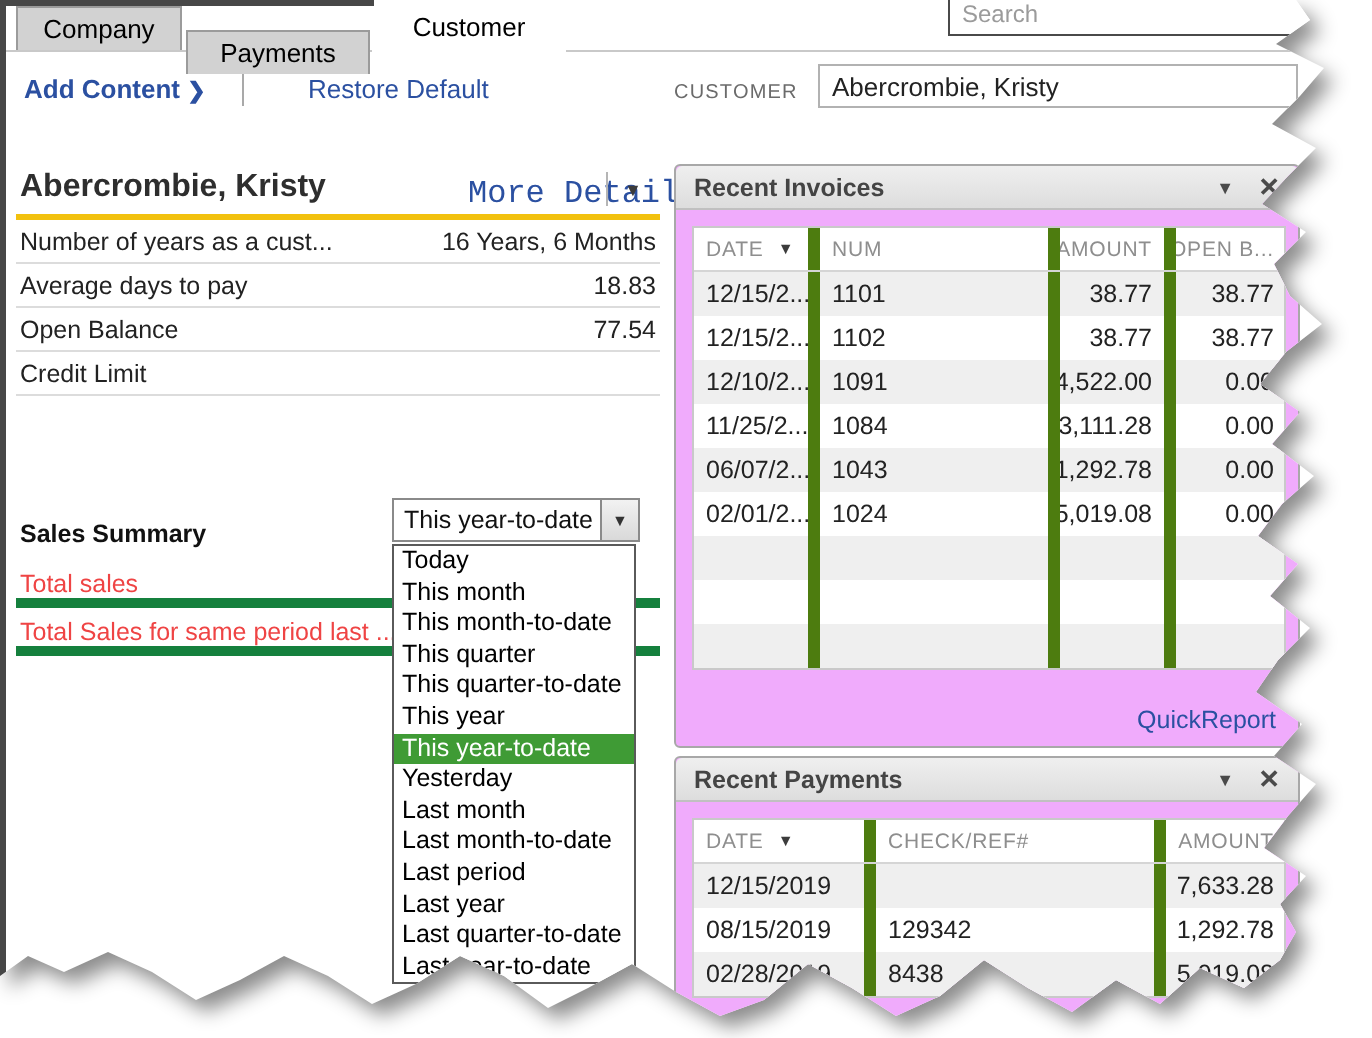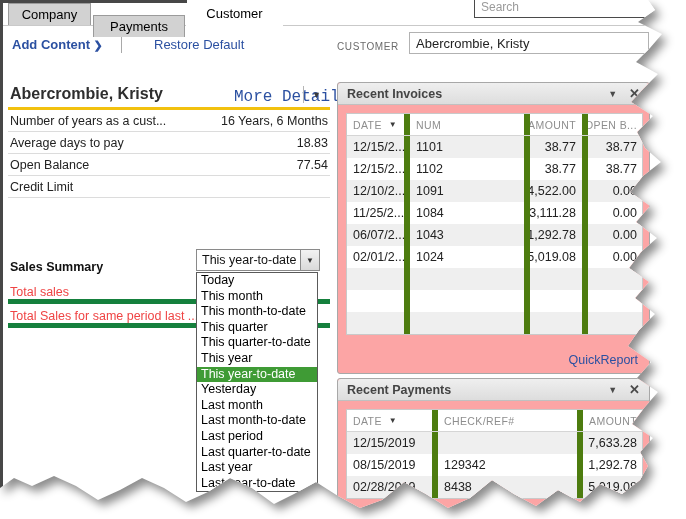--- a/index.html
+++ b/index.html
@@ -32,21 +32,21 @@
   .stat-row { height: 22px; display: flex; justify-content: space-between; align-items: center; border-bottom: 1px solid #dcdcdc; font-size: 12.5px; color: #222; padding: 0 2px; }
   .sales-title { position: absolute; left: 10px; top: 260px; font-size: 12.5px; font-weight: bold; color: #111; }
   .sales-rows { position: absolute; left: 8px; top: 280px; width: 322px; }
   .sales-row { height: 24px; display: flex; align-items: flex-end; border-bottom: 5px solid #15803d; font-size: 12.5px; color: #ef4444; padding: 0 2px; }
   .dd-select { position: absolute; left: 196px; top: 249px; width: 124px; height: 22px; border: 1px solid #8a8a8a; background: #fff; display: flex; z-index: 4; cursor: pointer; }
   .dd-sel-text { flex: 1; font-size: 12.5px; color: #111; padding: 3px 0 0 5px; white-space: nowrap; overflow: hidden; }
   .dd-btn { width: 19px; border-left: 1px solid #8a8a8a; background: linear-gradient(#f2f2f2, #d9d9d9); display: flex; align-items: center; justify-content: center; font-size: 8px; color: #333; }
   .dd-list { position: absolute; left: 196px; top: 272px; width: 122px; background: #fff; border: 1px solid #5a5a5a; z-index: 5; }
   .dd-item { height: 15.6px; line-height: 15.6px; font-size: 12.5px; color: #000; padding-left: 4px; white-space: nowrap; cursor: pointer; }
   .dd-item.selected { background: #3f9b35; color: #fff; }
-  .panel { position: absolute; left: 337px; width: 313px; background: #fca5a5; border: 1px solid #a8a8a8; border-radius: 3px; text-align: center; }
+  .panel { position: absolute; left: 337px; width: 313px; background: #f0abfc; border: 1px solid #a8a8a8; border-radius: 3px; text-align: center; }
   .panel-header { height: 22px; background: linear-gradient(#efefef, #ddd); border-bottom: 1px solid #c0c0c0; border-radius: 3px 3px 0 0; display: flex; align-items: center; padding: 0 9px; font-size: 12.5px; font-weight: bold; color: #444; }
   .panel-icons { margin-left: auto; display: flex; align-items: center; gap: 12px; }
   .icon-collapse { font-size: 9px; color: #4a4a4a; cursor: pointer; }
   .icon-close { font-size: 13px; font-weight: bold; color: #4a4a4a; cursor: pointer; }
   .grid { position: absolute; left: 8px; top: 30px; width: 297px; border: 1px solid #c9c9c9; background: #fff; }
   .grid-head { display: flex; height: 22px; align-items: center; font-size: 10.5px; color: #8e8e8e; letter-spacing: .4px; border-bottom: 1px solid #d5d5d5; }
   .grid-row { display: flex; height: 22px; align-items: center; font-size: 12.5px; color: #222; }
   .grid-row.odd { background: #efefef; }
   .cell { height: 100%; display: flex; align-items: center; overflow: hidden; white-space: nowrap; }
   .cell + .cell { border-left: 6px solid #4d7c0f; }
@@ -128,22 +128,22 @@
     <div class="dd-item">This month</div>
     <div class="dd-item">This month-to-date</div>
     <div class="dd-item">This quarter</div>
     <div class="dd-item">This quarter-to-date</div>
     <div class="dd-item">This year</div>
     <div class="dd-item selected">This year-to-date</div>
     <div class="dd-item">Yesterday</div>
     <div class="dd-item">Last month</div>
     <div class="dd-item">Last month-to-date</div>
     <div class="dd-item">Last period</div>
+    <div class="dd-item">Last year</div>
     <div class="dd-item">Last quarter-to-date</div>
-    <div class="dd-item">Last year</div>
     <div class="dd-item">Last year-to-date</div>
   </div>
 
   <div class="panel" style="top:82px;height:292px;">
     <div class="panel-header">
       <span>Recent Invoices</span>
       <span class="panel-icons">
         <span class="icon-collapse">▼</span>
         <span class="icon-close">✕</span>
       </span>

